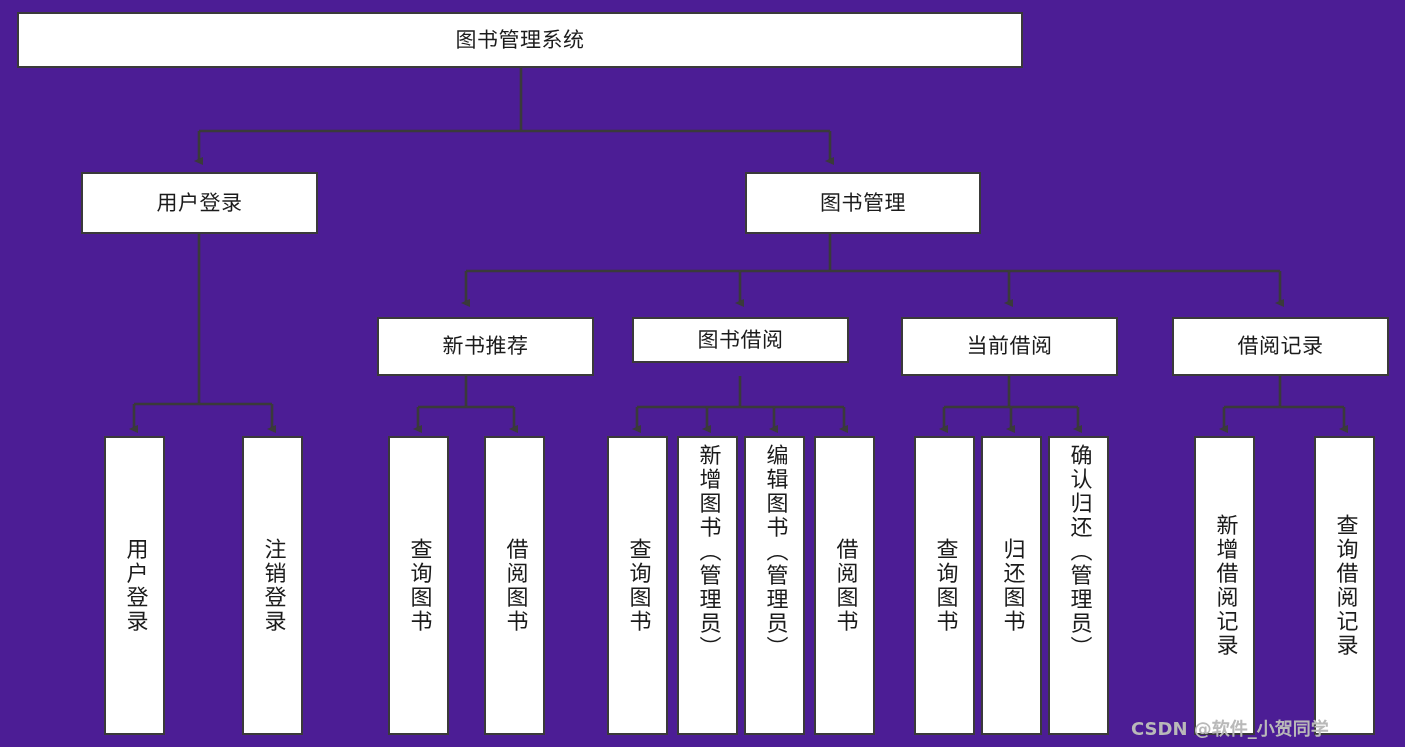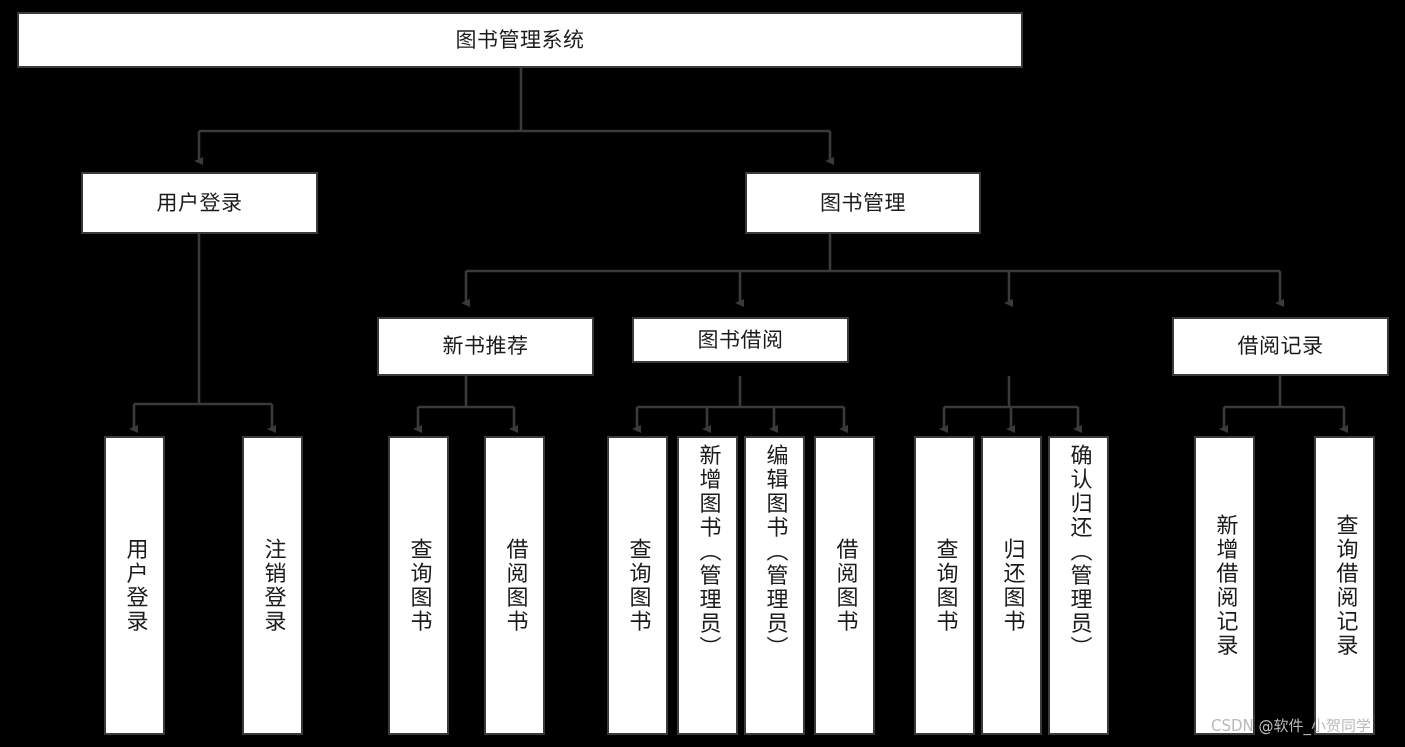--- a/index.html
+++ b/index.html
@@ -8,21 +8,21 @@
     padding: 0;
     background: #ffffff;
   }
   body {
     font-family: "DejaVu Sans", "Liberation Sans", sans-serif;
   }
   #canvas {
     position: relative;
     width: 1405px;
     height: 747px;
-    background: #000000;
+    background: #4c1d95;
     overflow: hidden;
   }
   #edges {
     position: absolute;
     left: 0;
     top: 0;
     width: 1405px;
     height: 747px;
   }
   .node {
@@ -59,27 +59,28 @@
     letter-spacing: 2px;
     line-height: 1;
     max-height: 100%;
   }
   .node.vert.mid {
     align-items: center;
     padding-top: 0;
   }
   #watermark {
     position: absolute;
-    left: 1211px;
+    left: 1131px;
     top: 714px;
-    font-size: 15px;
+    font-size: 18px;
     color: #b9b9b9;
     white-space: nowrap;
     z-index: 3;
     font-family: "DejaVu Sans", "Liberation Sans", sans-serif;
+    font-weight: bold;
   }
 </style>
 </head>
 <body>
 
 <div id="canvas">
 
   <svg id="edges" viewBox="0 0 1405 747" xmlns="http://www.w3.org/2000/svg">
     <defs>
       <marker id="arrow" markerWidth="10" markerHeight="10" refX="5" refY="5" orient="auto" markerUnits="userSpaceOnUse">
@@ -140,20 +141,23 @@
   <div class="node horiz" style="left:712px; top:172px; width:236px; height:62px;margin-left:33px;">
     <span class="label">图书管理</span>
   </div>
 
   <div class="node horiz" style="left:377px; top:317px; width:217px; height:59px;">
     <span class="label">新书推荐</span>
   </div>
   <div class="node horiz" style="left:632px; top:317px; width:217px; height:46px;">
     <span class="label">图书借阅</span>
   </div>
+  <div class="node horiz" style="left:901px; top:317px; width:217px; height:59px;">
+    <span class="label">当前借阅</span>
+  </div>
   <div class="node horiz" style="left:1172px; top:317px; width:217px; height:59px;">
     <span class="label">借阅记录</span>
   </div>
 
   <div class="node vert mid" style="left:104px; top:436px; width:61px; height:299px;">
     <span class="label">用户登录</span>
   </div>
   <div class="node vert mid" style="left:242px; top:436px; width:61px; height:299px;">
     <span class="label">注销登录</span>
   </div>

